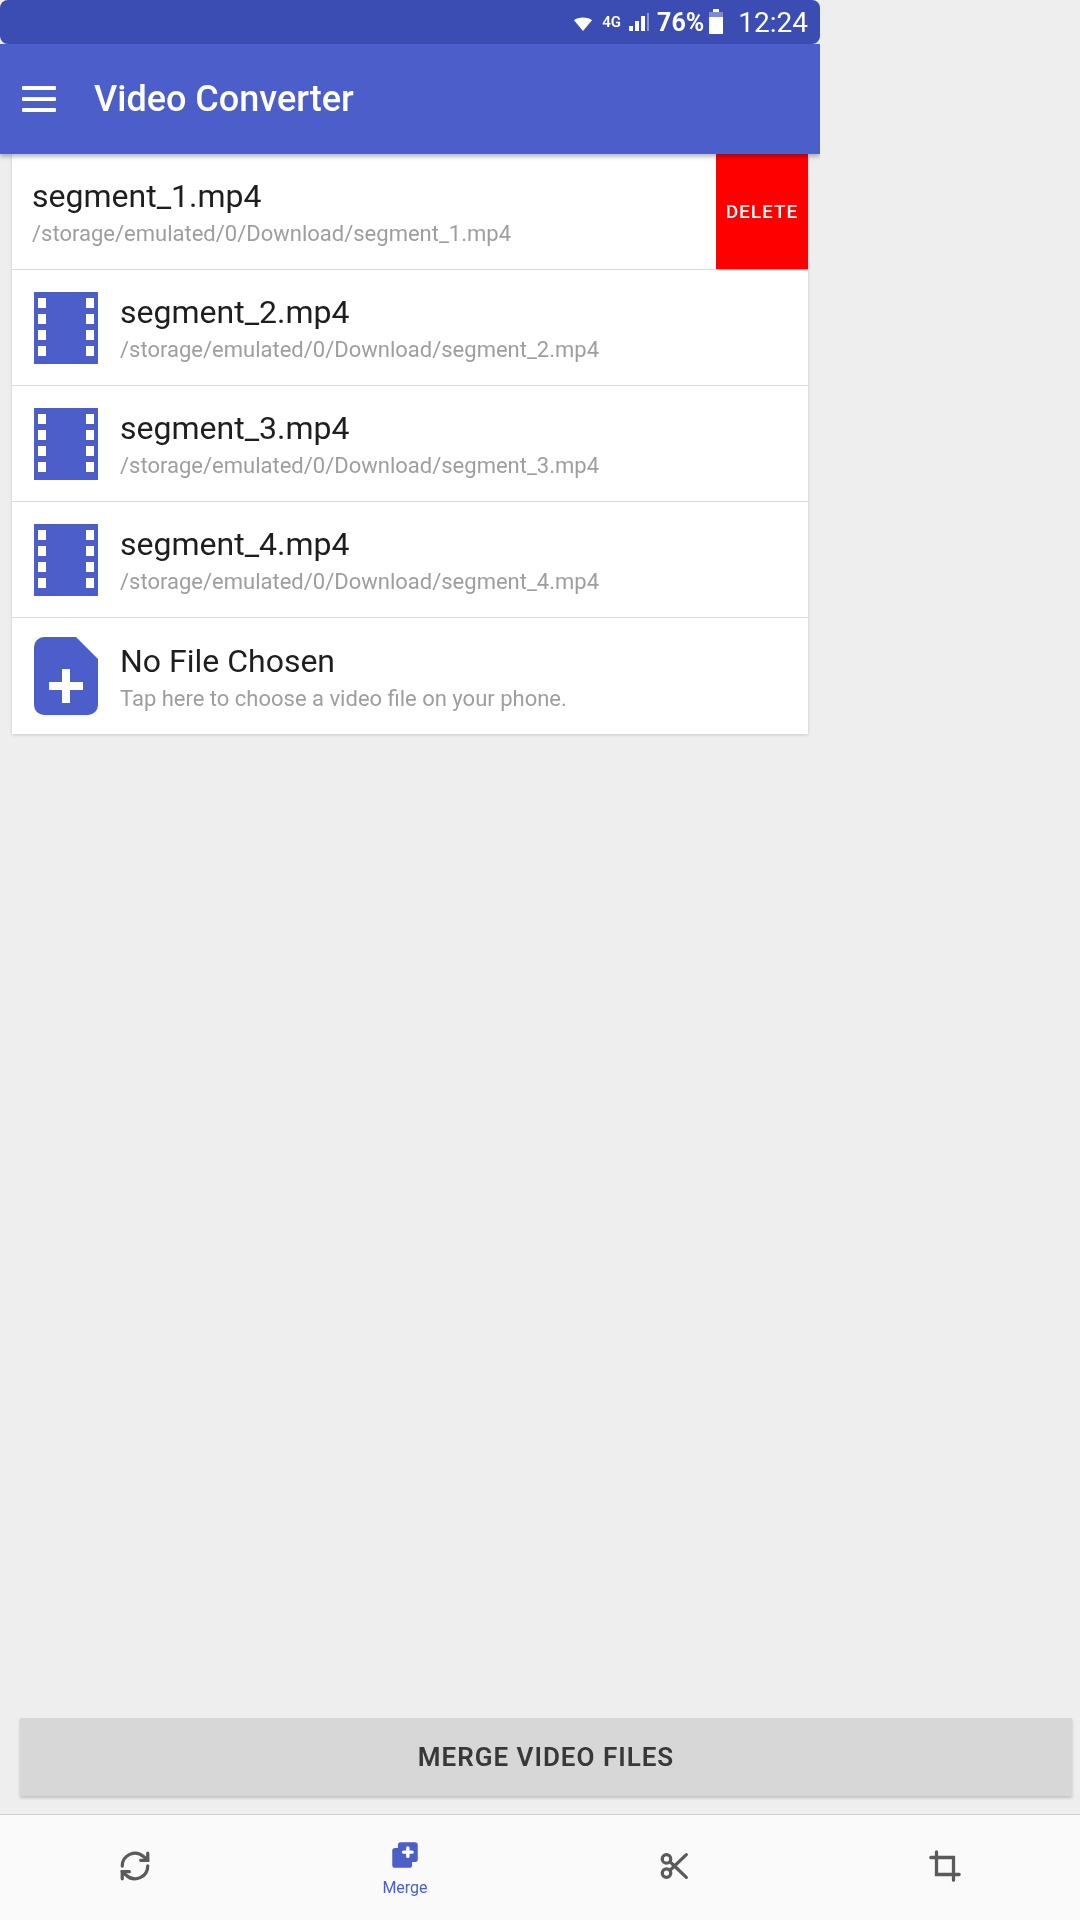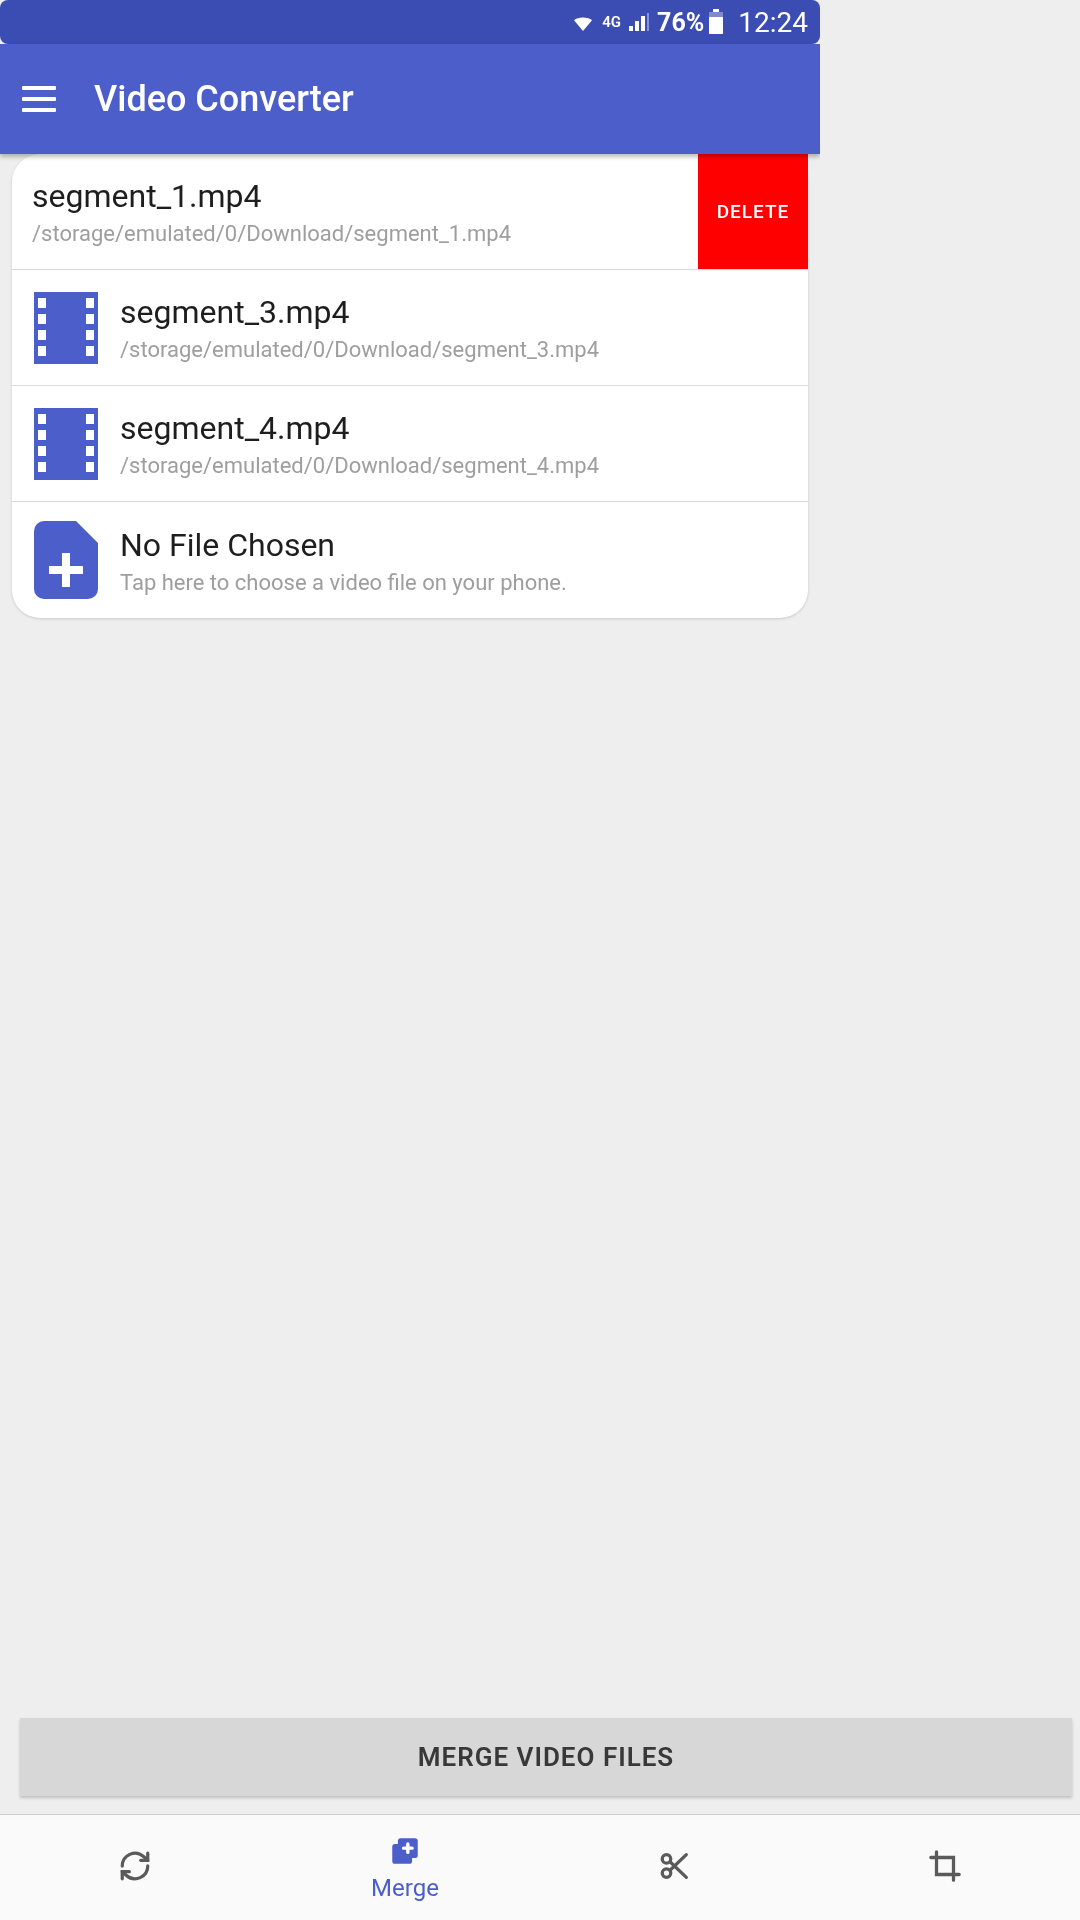--- a/index.html
+++ b/index.html
@@ -43,21 +43,20 @@
     font-size: 36px;
     font-weight: 500;
   }
   .hamburger { width:34px; height:26px; display:flex; flex-direction:column; justify-content:space-between;}
   .hamburger span { display:block; height:4px; background:#fff; border-radius:1px;}
   
   .card {
     margin: 0 12px;
     background: #ffffff;
     box-shadow: 0 1px 3px rgba(0,0,0,.15);
-    border-radius: 28px;
   }
   .row {
     display:flex;
     align-items:center;
     height:116px;
     border-bottom:1px solid #dadada;
     position:relative;
   }
   .row:last-child { border-bottom:none;}
   .row .icon-area {
@@ -84,21 +83,21 @@
     font-size:22px;
     color:#9e9e9e;
     white-space:nowrap;
     overflow:hidden;
     text-overflow:ellipsis;
   }
   
   .row.swiped { padding-left:6px;}
   .row.swiped .text-area{ padding-left:14px;}
   .delete-btn {
-    width:110px;
+    width:92px;
     align-self:stretch;
     background:#ff0000;
     color:#fff;
     display:flex;
     align-items:center;
     justify-content:center;
     font-size:19px;
     font-weight:500;
     letter-spacing:1px;
   }
@@ -133,21 +132,21 @@
   .nav-item {
     flex:1;
     display:flex;
     flex-direction:column;
     align-items:center;
     justify-content:center;
     gap:2px;
     color:#5a5a5a;
   }
   .nav-item.active { color:#4c5ec9;}
-  .nav-label { font-size:24px;}
+  .nav-label { font-size:16px;}
   
   .film-icon { width:64px; height:72px; background:#4c5ec9; position:relative;}
   .film-hole { position:absolute; width:8px; height:10px; background:#fff;}
   .film-icon .h1{left:4px; top:6px;}
   .film-icon .h2{left:4px; top:22px;}
   .film-icon .h3{left:4px; top:38px;}
   .film-icon .h4{left:4px; top:54px;}
   .film-icon .h5{right:4px; top:6px;}
   .film-icon .h6{right:4px; top:22px;}
   .film-icon .h7{right:4px; top:38px;}
@@ -203,54 +202,72 @@
 <div class="card">
 
   <div class="row swiped">
     <div class="text-area">
       <div class="file-name">segment_1.mp4</div>
       <div class="file-path">/storage/emulated/0/Download/segment_1.mp4</div>
     </div>
     <div class="delete-btn">DELETE</div>
   </div>
 
-
   <div class="row">
     <div class="icon-area">
       <div class="film-icon">
           <span class="film-hole h1"></span>
           <span class="film-hole h2"></span>
           <span class="film-hole h3"></span>
           <span class="film-hole h4"></span>
           <span class="film-hole h5"></span>
           <span class="film-hole h6"></span>
           <span class="film-hole h7"></span>
           <span class="film-hole h8"></span>
         </div>
     </div>
     <div class="text-area">
-      <div class="file-name">segment_3.mp4</div>
-      <div class="file-path">/storage/emulated/0/Download/segment_3.mp4</div>
+      <div class="file-name">segment_2.mp4</div>
+      <div class="file-path">/storage/emulated/0/Download/segment_2.mp4</div>
     </div>
   </div>
 
   <div class="row">
     <div class="icon-area">
       <div class="film-icon">
           <span class="film-hole h1"></span>
           <span class="film-hole h2"></span>
           <span class="film-hole h3"></span>
           <span class="film-hole h4"></span>
           <span class="film-hole h5"></span>
           <span class="film-hole h6"></span>
           <span class="film-hole h7"></span>
           <span class="film-hole h8"></span>
         </div>
     </div>
     <div class="text-area">
+      <div class="file-name">segment_3.mp4</div>
+      <div class="file-path">/storage/emulated/0/Download/segment_3.mp4</div>
+    </div>
+  </div>
+
+  <div class="row">
+    <div class="icon-area">
+      <div class="film-icon">
+          <span class="film-hole h1"></span>
+          <span class="film-hole h2"></span>
+          <span class="film-hole h3"></span>
+          <span class="film-hole h4"></span>
+          <span class="film-hole h5"></span>
+          <span class="film-hole h6"></span>
+          <span class="film-hole h7"></span>
+          <span class="film-hole h8"></span>
+        </div>
+    </div>
+    <div class="text-area">
       <div class="file-name">segment_4.mp4</div>
       <div class="file-path">/storage/emulated/0/Download/segment_4.mp4</div>
     </div>
   </div>
 
   <div class="row">
     <div class="icon-area">
       <div class="addfile-icon">
           <span class="plus-h"></span>
           <span class="plus-v"></span>

